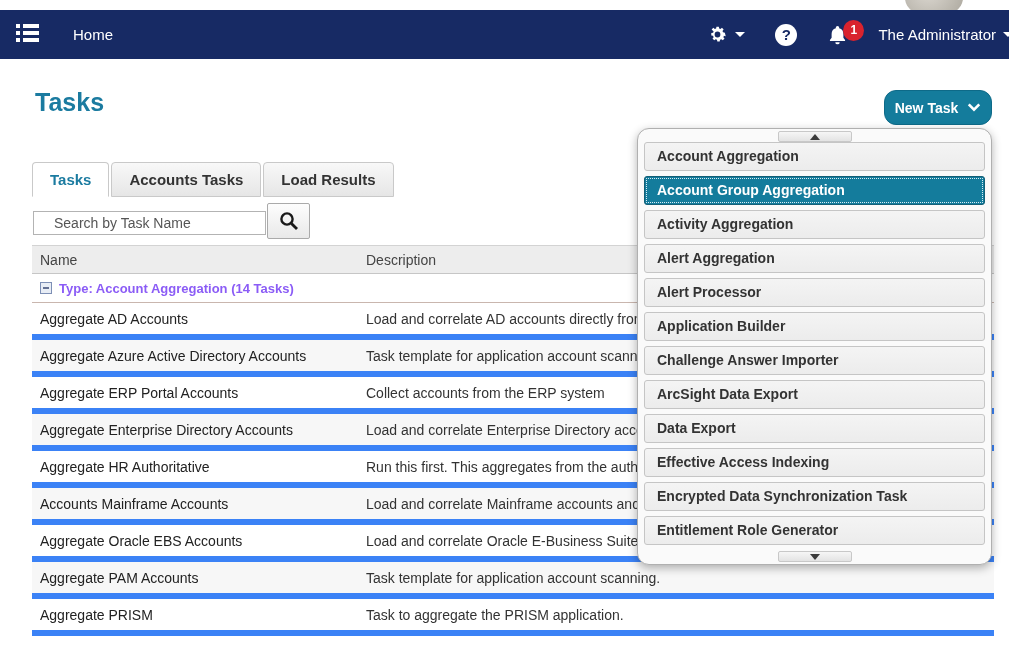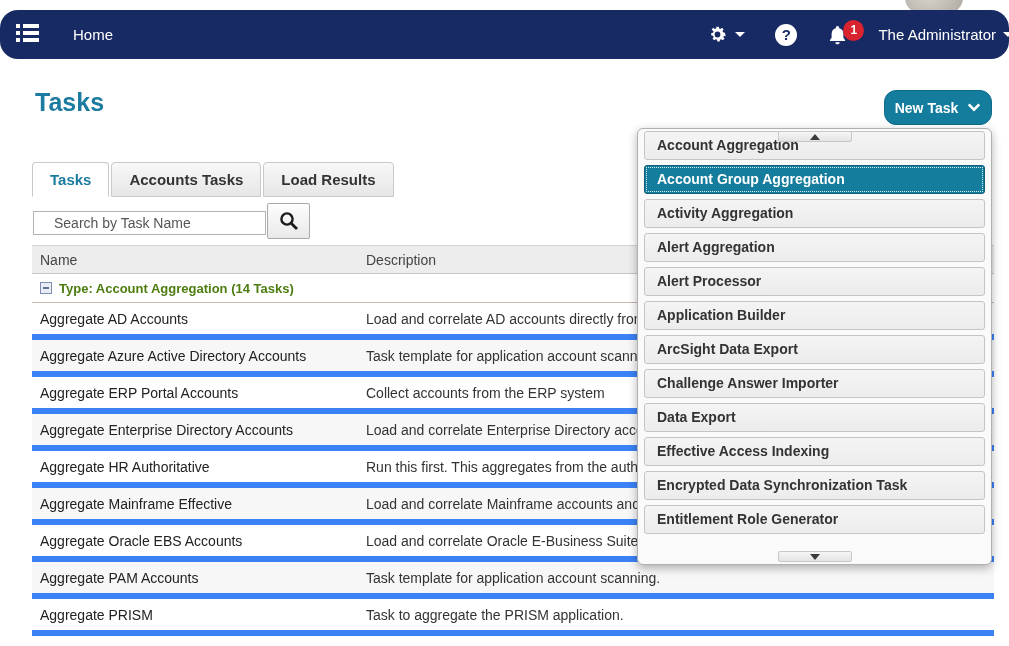--- a/index.html
+++ b/index.html
@@ -6,21 +6,21 @@
   html,body { width:1009px; height:646px; overflow:hidden; }
   body { font-family:"Liberation Sans", sans-serif; background:#fff; position:relative; }
   .screen { position:relative; width:1009px; height:646px; overflow:hidden; background:#fff; }
 
   
   .avatar-partial { position:absolute; top:-22px; right:46px; width:58px; height:40px;
     border-radius:50%; background:radial-gradient(circle at 40% 30%, #ddd9d2, #a9a59b); z-index:1; }
 
   
   .navbar { position:absolute; top:10px; left:0; width:1009px; height:49px;
-    background:var(--navbar,#172a64); z-index:2; display:flex; align-items:center; padding:0 8px 0 10px;border-radius:18px; }
+    background:var(--navbar,#172a64); z-index:2; display:flex; align-items:center; padding:0 8px 0 10px; }
   .nav-menu { background:none; border:none; cursor:pointer; padding:4px 6px; }
   .nav-home { color:#fff; font-size:15px; text-decoration:none; margin-left:28px; cursor:pointer; }
   .nav-right { margin-left:auto; display:flex; align-items:center; gap:30px; }
   .nav-btn { background:none; border:none; cursor:pointer; display:flex; align-items:center; color:#fff; }
   .caret { width:0; height:0; border-left:5px solid transparent; border-right:5px solid transparent;
     border-top:5px solid #fff; display:inline-block; margin-left:7px; }
   .help-circle { width:22px; height:22px; border-radius:50%; background:#fff; color:var(--navbar,#172a64);
     font-weight:bold; font-size:15px; display:flex; align-items:center; justify-content:center; }
   .bell-wrap { position:relative; }
   .badge { position:absolute; top:-4px; right:-16px; min-width:21px; height:21px; border-radius:50%;
@@ -51,31 +51,31 @@
   .search-input::placeholder { color:#555; opacity:1; }
   .search-btn { width:43px; height:36px; margin-left:1px; border:1px solid #aaa; border-radius:2px;
     background:linear-gradient(#fdfdfd,#e9e9e9); cursor:pointer; display:flex; align-items:center; justify-content:center; }
 
   
   .table { position:absolute; left:32px; top:245px; width:962px; z-index:1; }
   .thead { display:grid; grid-template-columns:326px 1fr; height:29px; align-items:center;
     background:#ededed; border-top:1px solid #d3d3d3; border-bottom:1px solid #c6c6c6; }
   .thead div { font-size:14px; font-weight:normal; color:#444; padding-left:8px; cursor:pointer; }
   .group-row { height:29px; display:flex; align-items:center; gap:7px; padding-left:8px;
-    border-bottom:1px solid #c9b6ae; font-size:13px; font-weight:bold; color:#4d7c0f; cursor:pointer; background:#fff; }
+    border-bottom:1px solid #c9b6ae; font-size:13px; font-weight:bold; color:#8b5cf6; cursor:pointer; background:#fff; }
   .trow { display:grid; grid-template-columns:326px 1fr; height:37px; align-items:center;
     border-bottom:6px solid #3b82f6; background:#fff; cursor:pointer; }
   .trow.alt { background:#f7f7f7; }
   .trow .name { font-size:14px; color:#222; padding-left:8px; white-space:nowrap; }
   .trow .desc { font-size:14px; color:#333; padding-left:8px; white-space:nowrap; overflow:hidden; }
 
   
   .dropdown { position:absolute; left:637px; top:128px; width:355px; height:437px; z-index:5;
-    background:#fafafa; border:1px solid #b0b0b0; border-radius:6px;
-    box-shadow:0 3px 10px rgba(0,0,0,0.3); padding:2px 6px; }
+    background:#fafafa; border:1px solid #b0b0b0; border-radius:12px;
+    box-shadow:0 3px 10px rgba(0,0,0,0.3); padding:13px 6px; }
   .dd-item { height:29px; line-height:27px; margin-bottom:5px; padding-left:12px;
     background:linear-gradient(#f4f4f4,#ececec); border:1px solid #c5c5c5; border-radius:3px;
     font-size:14px; font-weight:bold; color:#333; cursor:pointer; white-space:nowrap; overflow:hidden; }
   .dd-item.selected { background:var(--accent,#1d7f9c); border-color:#145f77; color:#fff;
     outline:1px dotted #d9edf4; outline-offset:-3px; }
   .scroller { position:absolute; left:50%; transform:translateX(-50%); width:74px; height:11px;
     background:linear-gradient(#f6f6f6,#e3e3e3); border:1px solid #c8c8c8; border-radius:2px;
     display:flex; align-items:center; justify-content:center; cursor:pointer; }
   .scroller.up { top:2px; } .scroller.down { bottom:2px; }
   .tri-up { width:0; height:0; border-left:5px solid transparent; border-right:5px solid transparent;
@@ -187,21 +187,21 @@
   </div>
         <div class="trow alt">
     <span class="name">Aggregate Enterprise Directory Accounts</span>
     <span class="desc">Load and correlate Enterprise Directory accour</span>
   </div>
         <div class="trow">
     <span class="name">Aggregate HR Authoritative</span>
     <span class="desc">Run this first. This aggregates from the authorit</span>
   </div>
         <div class="trow alt">
-    <span class="name">Aggregate Mainframe Effective</span>
+    <span class="name">Accounts Mainframe Accounts</span>
     <span class="desc">Load and correlate Mainframe accounts and as</span>
   </div>
         <div class="trow">
     <span class="name">Aggregate Oracle EBS Accounts</span>
     <span class="desc">Load and correlate Oracle E-Business Suite ac</span>
   </div>
         <div class="trow alt">
     <span class="name">Aggregate PAM Accounts</span>
     <span class="desc">Task template for application account scanning.</span>
   </div>
@@ -216,22 +216,22 @@
     <div class="scroller up">
         <i class="tri-up"></i>
       </div>
     <div id="dd-items">
         <div class="dd-item">Account Aggregation</div>
         <div class="dd-item selected">Account Group Aggregation</div>
         <div class="dd-item">Activity Aggregation</div>
         <div class="dd-item">Alert Aggregation</div>
         <div class="dd-item">Alert Processor</div>
         <div class="dd-item">Application Builder</div>
+        <div class="dd-item">Challenge Answer Importer</div>
         <div class="dd-item">ArcSight Data Export</div>
-        <div class="dd-item">Challenge Answer Importer</div>
         <div class="dd-item">Data Export</div>
         <div class="dd-item">Effective Access Indexing</div>
         <div class="dd-item">Encrypted Data Synchronization Task</div>
         <div class="dd-item">Entitlement Role Generator</div>
       </div>
     <div class="scroller down">
         <i class="tri-down"></i>
       </div>
   </div>
 

